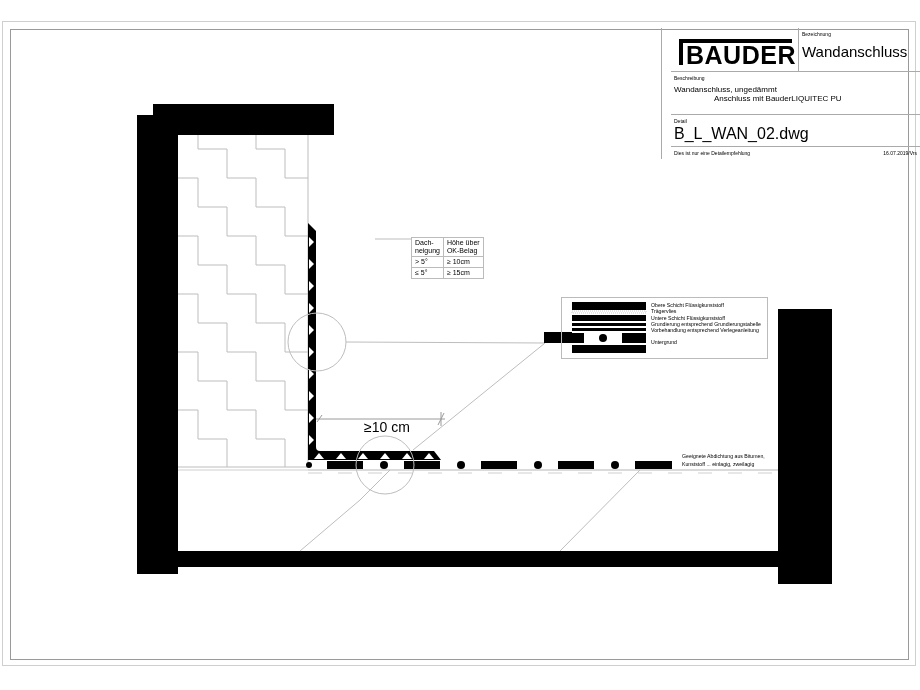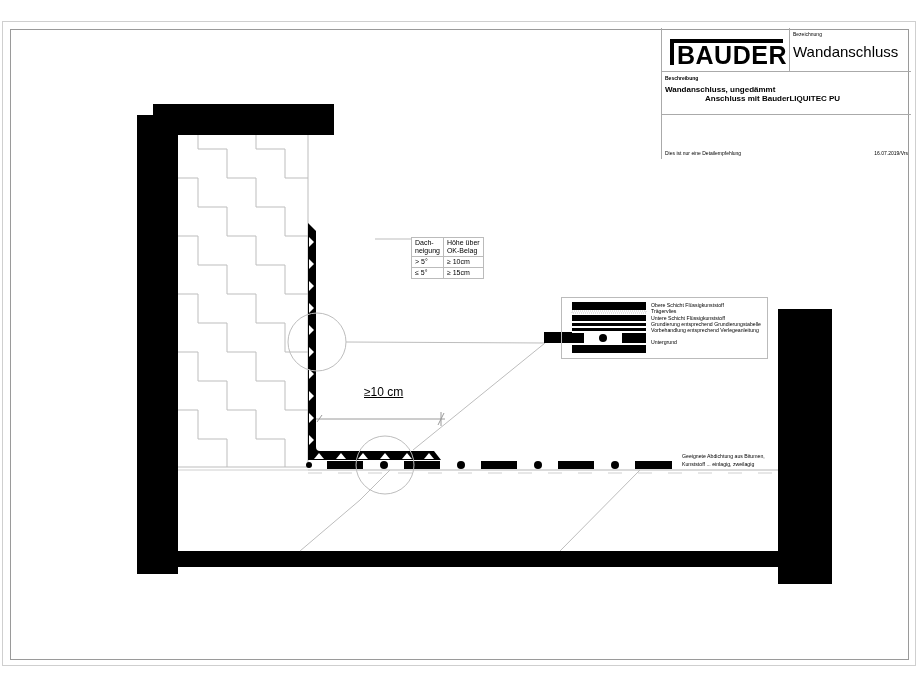--- a/index.html
+++ b/index.html
@@ -1,36 +1,36 @@
 <!DOCTYPE html>
 <html><head>
 <meta charset="utf-8">
 <style>
   html, body { margin:0; padding:0; background:#ffffff; }
   body { width:920px; height:690px; position:relative; overflow:hidden; font-family:"Liberation Sans", sans-serif; color:#000; }
   .frame-outer { position:absolute; left:2px; top:21px; width:914px; height:645px; border:1px solid #cfcfcf; box-sizing:border-box; }
   .frame-inner { position:absolute; left:10px; top:29px; width:899px; height:631px; border:1px solid #9a9a9a; box-sizing:border-box; }
   svg.drawing { position:absolute; left:0; top:0; }
   .tb { position:absolute; left:661px; top:28px; width:249px; height:131px; border-left:1px solid #aaa; box-sizing:border-box; }
-  .tb-row { position:absolute; left:0; width:249px; border-bottom:1px solid #aaa; box-sizing:border-box; }
+  .tb-row { position:absolute; left:9px; width:249px; border-bottom:1px solid #aaa; box-sizing:border-box; }
   .tb-logo { position:absolute; left:2px; top:4px; width:124px; height:40px; }
   .tb-logo-bar { position:absolute; left:6px; top:7px; width:113px; height:4px; background:#000; }
   .tb-logo-stem { position:absolute; left:6px; top:7px; width:4px; height:26px; background:#000; }
   .tb-logo-text { position:absolute; left:13px; top:10px; font-size:25px; font-weight:bold; letter-spacing:0.5px; line-height:26px; }
   .tb-sep { position:absolute; left:127px; top:0; width:1px; height:44px; background:#aaa; }
   .tb-small { position:absolute; font-size:5px; line-height:6px; }
   .tb-big { position:absolute; font-size:15px; line-height:16px; }
   .tb-mid { position:absolute; font-size:8px; line-height:9px; }
   .tb-detail { position:absolute; font-size:16px; line-height:17px; }
   .tbl { position:absolute; left:411px; top:237px; border-collapse:collapse; font-size:7px; line-height:8px; }
   .tbl td { border:1px solid #bbb; padding:1px 3px; vertical-align:top; }
   .legend-box { position:absolute; left:561px; top:297px; width:207px; height:62px; border:1px solid #bbb; box-sizing:border-box; }
   .legend-label { position:absolute; left:651px; font-size:5.2px; line-height:6px; white-space:nowrap; }
   .note { position:absolute; left:682px; font-size:5.2px; line-height:6px; white-space:nowrap; }
-  .dim-label { position:absolute; left:364px; top:387px; font-size:12px; line-height:10px;text-decoration:underline; }
+  .dim-label { position:absolute; left:364px; top:422px; font-size:14px; line-height:10px; }
 </style>
 </head>
 <body>
 
 <div class="frame-outer"></div>
 <div class="frame-inner"></div>
 
 <svg class="drawing" width="920" height="690" viewBox="0 0 920 690">
   <defs>
     <pattern id="brick" x="178" y="135" width="116" height="58" patternUnits="userSpaceOnUse">
@@ -126,24 +126,28 @@
   <div class="tb-row" style="top:0;height:44px;">
     <div class="tb-logo">
       <div class="tb-logo-bar"></div>
       <div class="tb-logo-stem"></div>
       <div class="tb-logo-text">BAUDER</div>
     </div>
     <div class="tb-sep"></div>
     <div class="tb-small" style="left:131px;top:3px;">Bezeichnung</div>
     <div class="tb-big" style="left:131px;top:16px;text-align:right;">Wandanschluss</div>
   </div>
-  <div class="tb-row" style="top:44px;height:43px;font-weight:bold;">
+  <div class="tb-row" style="top:44px;height:43px;">
     <div class="tb-small" style="left:3px;top:3px;">Beschreibung</div>
     <div class="tb-mid" style="left:3px;top:13px;">Wandanschluss, ungedämmt</div>
     <div class="tb-mid" style="left:3px;top:22px;margin-left:40px;">Anschluss mit BauderLIQUITEC PU</div>
+  </div>
+  <div class="tb-row" style="top:87px;height:32px;">
+    <div class="tb-small" style="left:3px;top:3px;">Detail</div>
+    <div class="tb-detail" style="left:3px;top:10px;">B_L_WAN_02.dwg</div>
   </div>
   <div class="tb-row" style="top:119px;height:12px;border-bottom:none;">
     <div class="tb-small" style="left:3px;top:3px;">Dies ist nur eine Detailempfehlung</div>
     <div class="tb-small" style="right:3px;top:3px;">16.07.2019/Vrs</div>
   </div>
 </div>
 
 <table class="tbl">
   <tbody>
       <tr>

